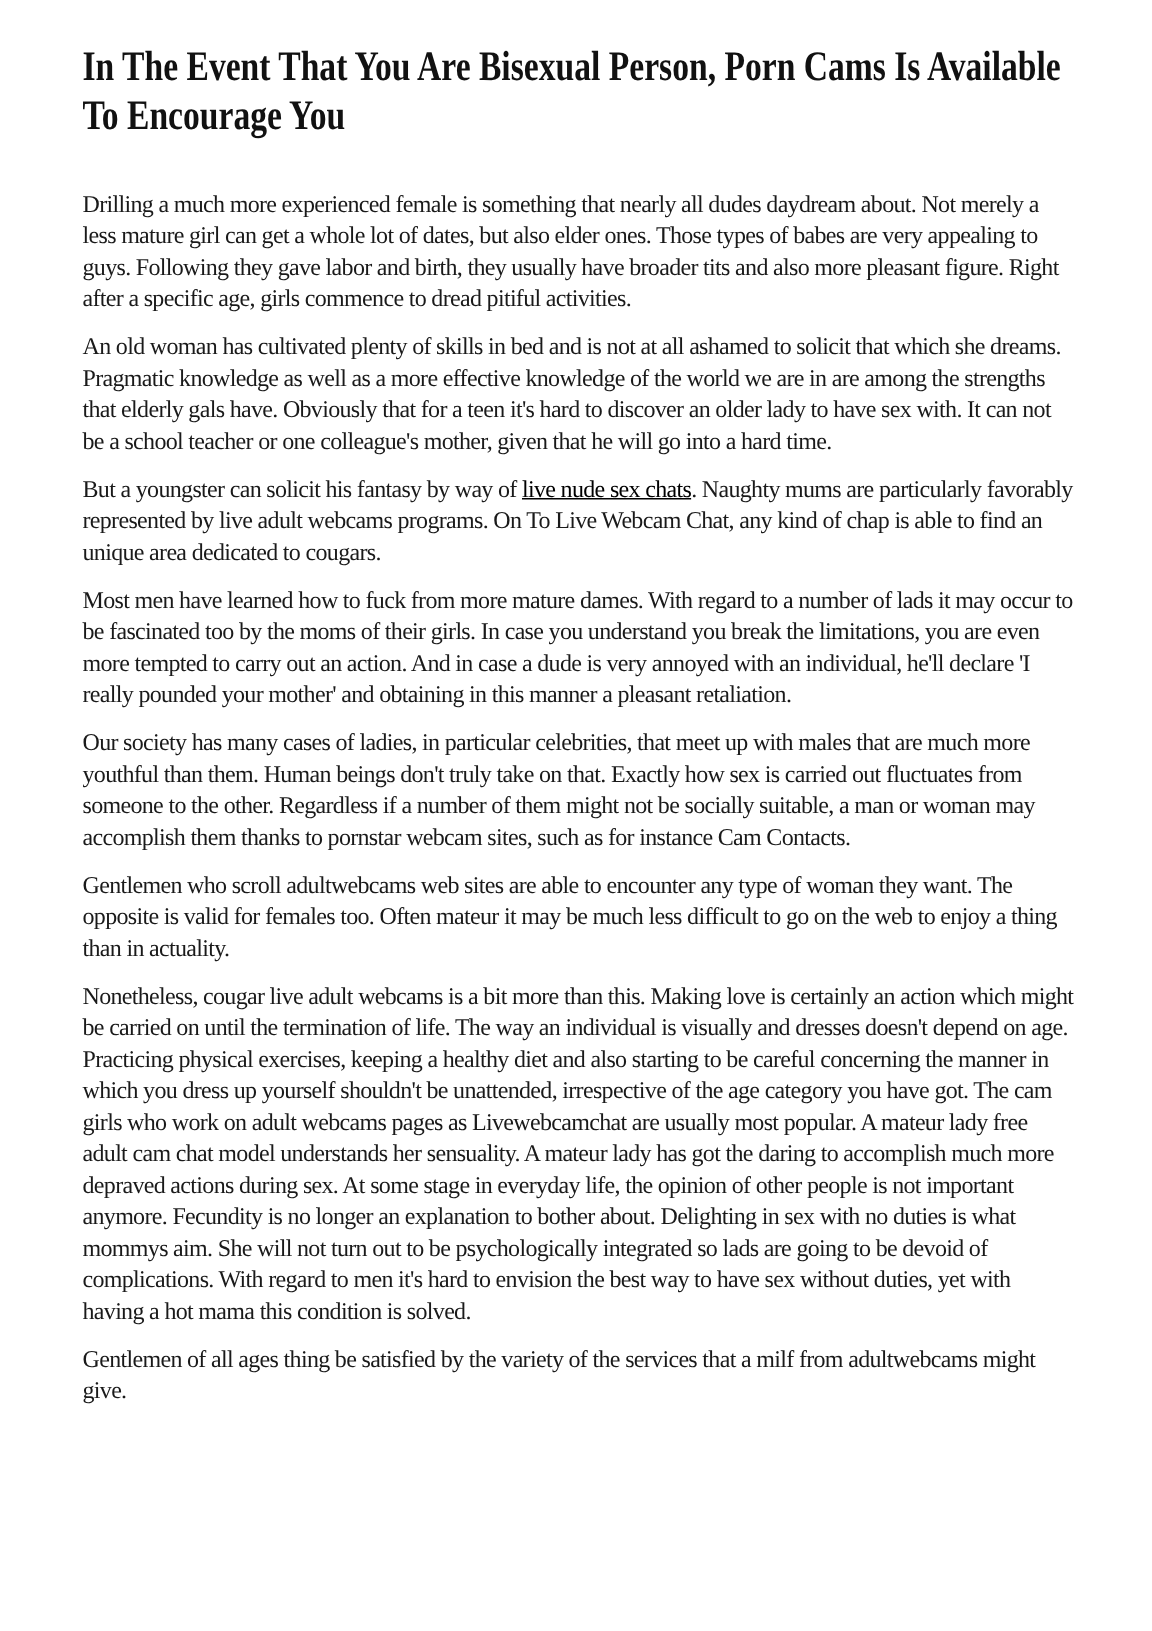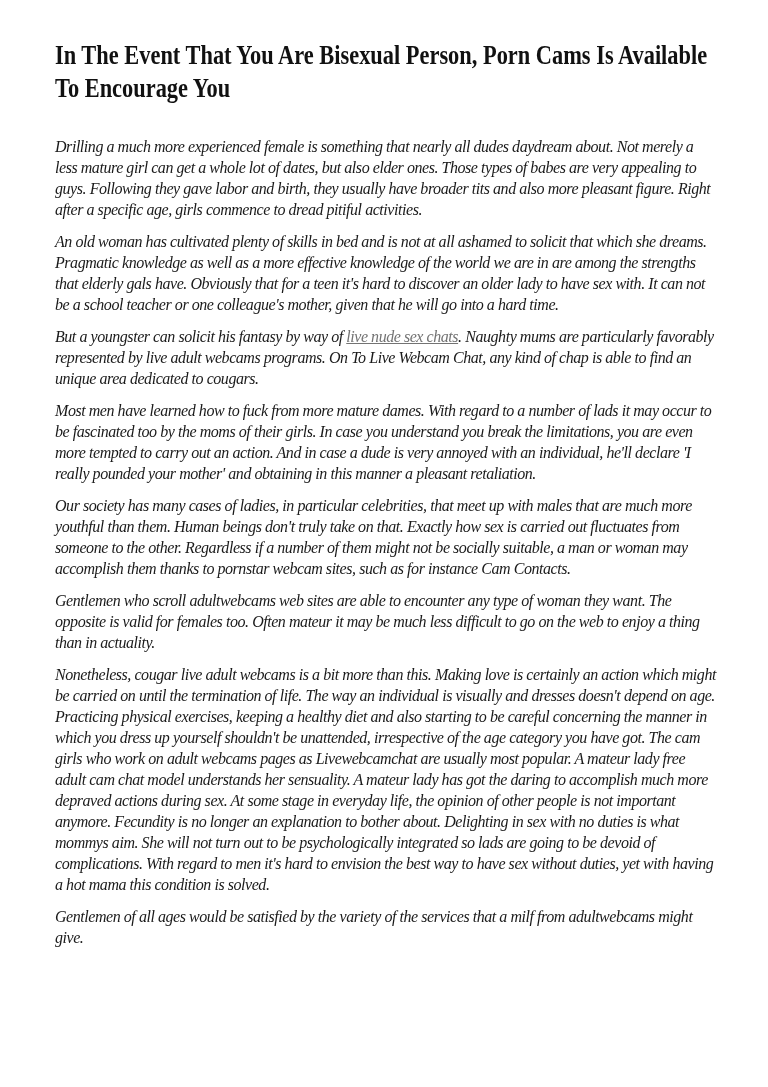--- a/index.html
+++ b/index.html
@@ -10,21 +10,21 @@
   body {
     width: 768px;
     height: 1087px;
     overflow: hidden;
     font-family: "Liberation Serif", serif;
   }
   .page {
     box-sizing: border-box;
     width: 768px;
     height: 1087px;
-    padding: 38px 53px 0 55px;
+    padding: 28px 53px 0 55px;
     background: #ffffff;
     overflow: hidden;
   }
   h1.article-title {
     margin: 0 0 32px 0;
     width: 820px;                 
     transform: scaleX(0.80);      
     transform-origin: 0 0;
     font-family: "Liberation Serif", serif;
     font-weight: bold;
@@ -34,27 +34,26 @@
     letter-spacing: 0;
   }
   p.article-paragraph {
     margin: 11px 0 0 0;
     width: 662px;
     font-size: 16px;
     line-height: 21px;
     letter-spacing: -0.45px;
     color: #1a1a1a;
     text-align: left;
-    font-style: italic;
   }
   p.article-paragraph:first-of-type {
     margin-top: 0;
   }
   a.inline-link {
-    color: #737373;
+    color: #000000;
     text-decoration: underline;
     cursor: pointer;
   }
 </style>
 </head>
 <body>
 
 <div class="page">
 
   <h1 class="article-title">In The Event That You Are Bisexual Person, Porn Cams Is Available To Encourage You</h1>
@@ -66,15 +65,15 @@
   <p class="article-paragraph"><span>But a youngster can solicit his fantasy by way of </span><a href="#" class="inline-link">live nude sex chats</a><span>. Naughty mums are particularly favorably represented by live adult webcams programs. On To Live Webcam Chat, any kind of chap is able to find an unique area dedicated to cougars.</span></p>
 
   <p class="article-paragraph">Most men have learned how to fuck from more mature dames. With regard to a number of lads it may occur to be fascinated too by the moms of their girls. In case you understand you break the limitations, you are even more tempted to carry out an action. And in case a dude is very annoyed with an individual, he'll declare 'I really pounded your mother' and obtaining in this manner a pleasant retaliation.</p>
 
   <p class="article-paragraph">Our society has many cases of ladies, in particular celebrities, that meet up with males that are much more youthful than them. Human beings don't truly take on that. Exactly how sex is carried out fluctuates from someone to the other. Regardless if a number of them might not be socially suitable, a man or woman may accomplish them thanks to pornstar webcam sites, such as for instance Cam Contacts.</p>
 
   <p class="article-paragraph">Gentlemen who scroll adultwebcams web sites are able to encounter any type of woman they want. The opposite is valid for females too. Often mateur it may be much less difficult to go on the web to enjoy a thing than in actuality.</p>
 
   <p class="article-paragraph">Nonetheless, cougar live adult webcams is a bit more than this. Making love is certainly an action which might be carried on until the termination of life. The way an individual is visually and dresses doesn't depend on age. Practicing physical exercises, keeping a healthy diet and also starting to be careful concerning the manner in which you dress up yourself shouldn't be unattended, irrespective of the age category you have got. The cam girls who work on adult webcams pages as Livewebcamchat are usually most popular. A mateur lady free adult cam chat model understands her sensuality. A mateur lady has got the daring to accomplish much more depraved actions during sex. At some stage in everyday life, the opinion of other people is not important anymore. Fecundity is no longer an explanation to bother about. Delighting in sex with no duties is what mommys aim. She will not turn out to be psychologically integrated so lads are going to be devoid of complications. With regard to men it's hard to envision the best way to have sex without duties, yet with having a hot mama this condition is solved.</p>
 
-  <p class="article-paragraph">Gentlemen of all ages would be satisfied by the variety of the services that a milf from adultwebcams might give.</p>
+  <p class="article-paragraph">Gentlemen of all ages thing be satisfied by the variety of the services that a milf from adultwebcams might give.</p>
 
 </div>
 
 </body></html>

